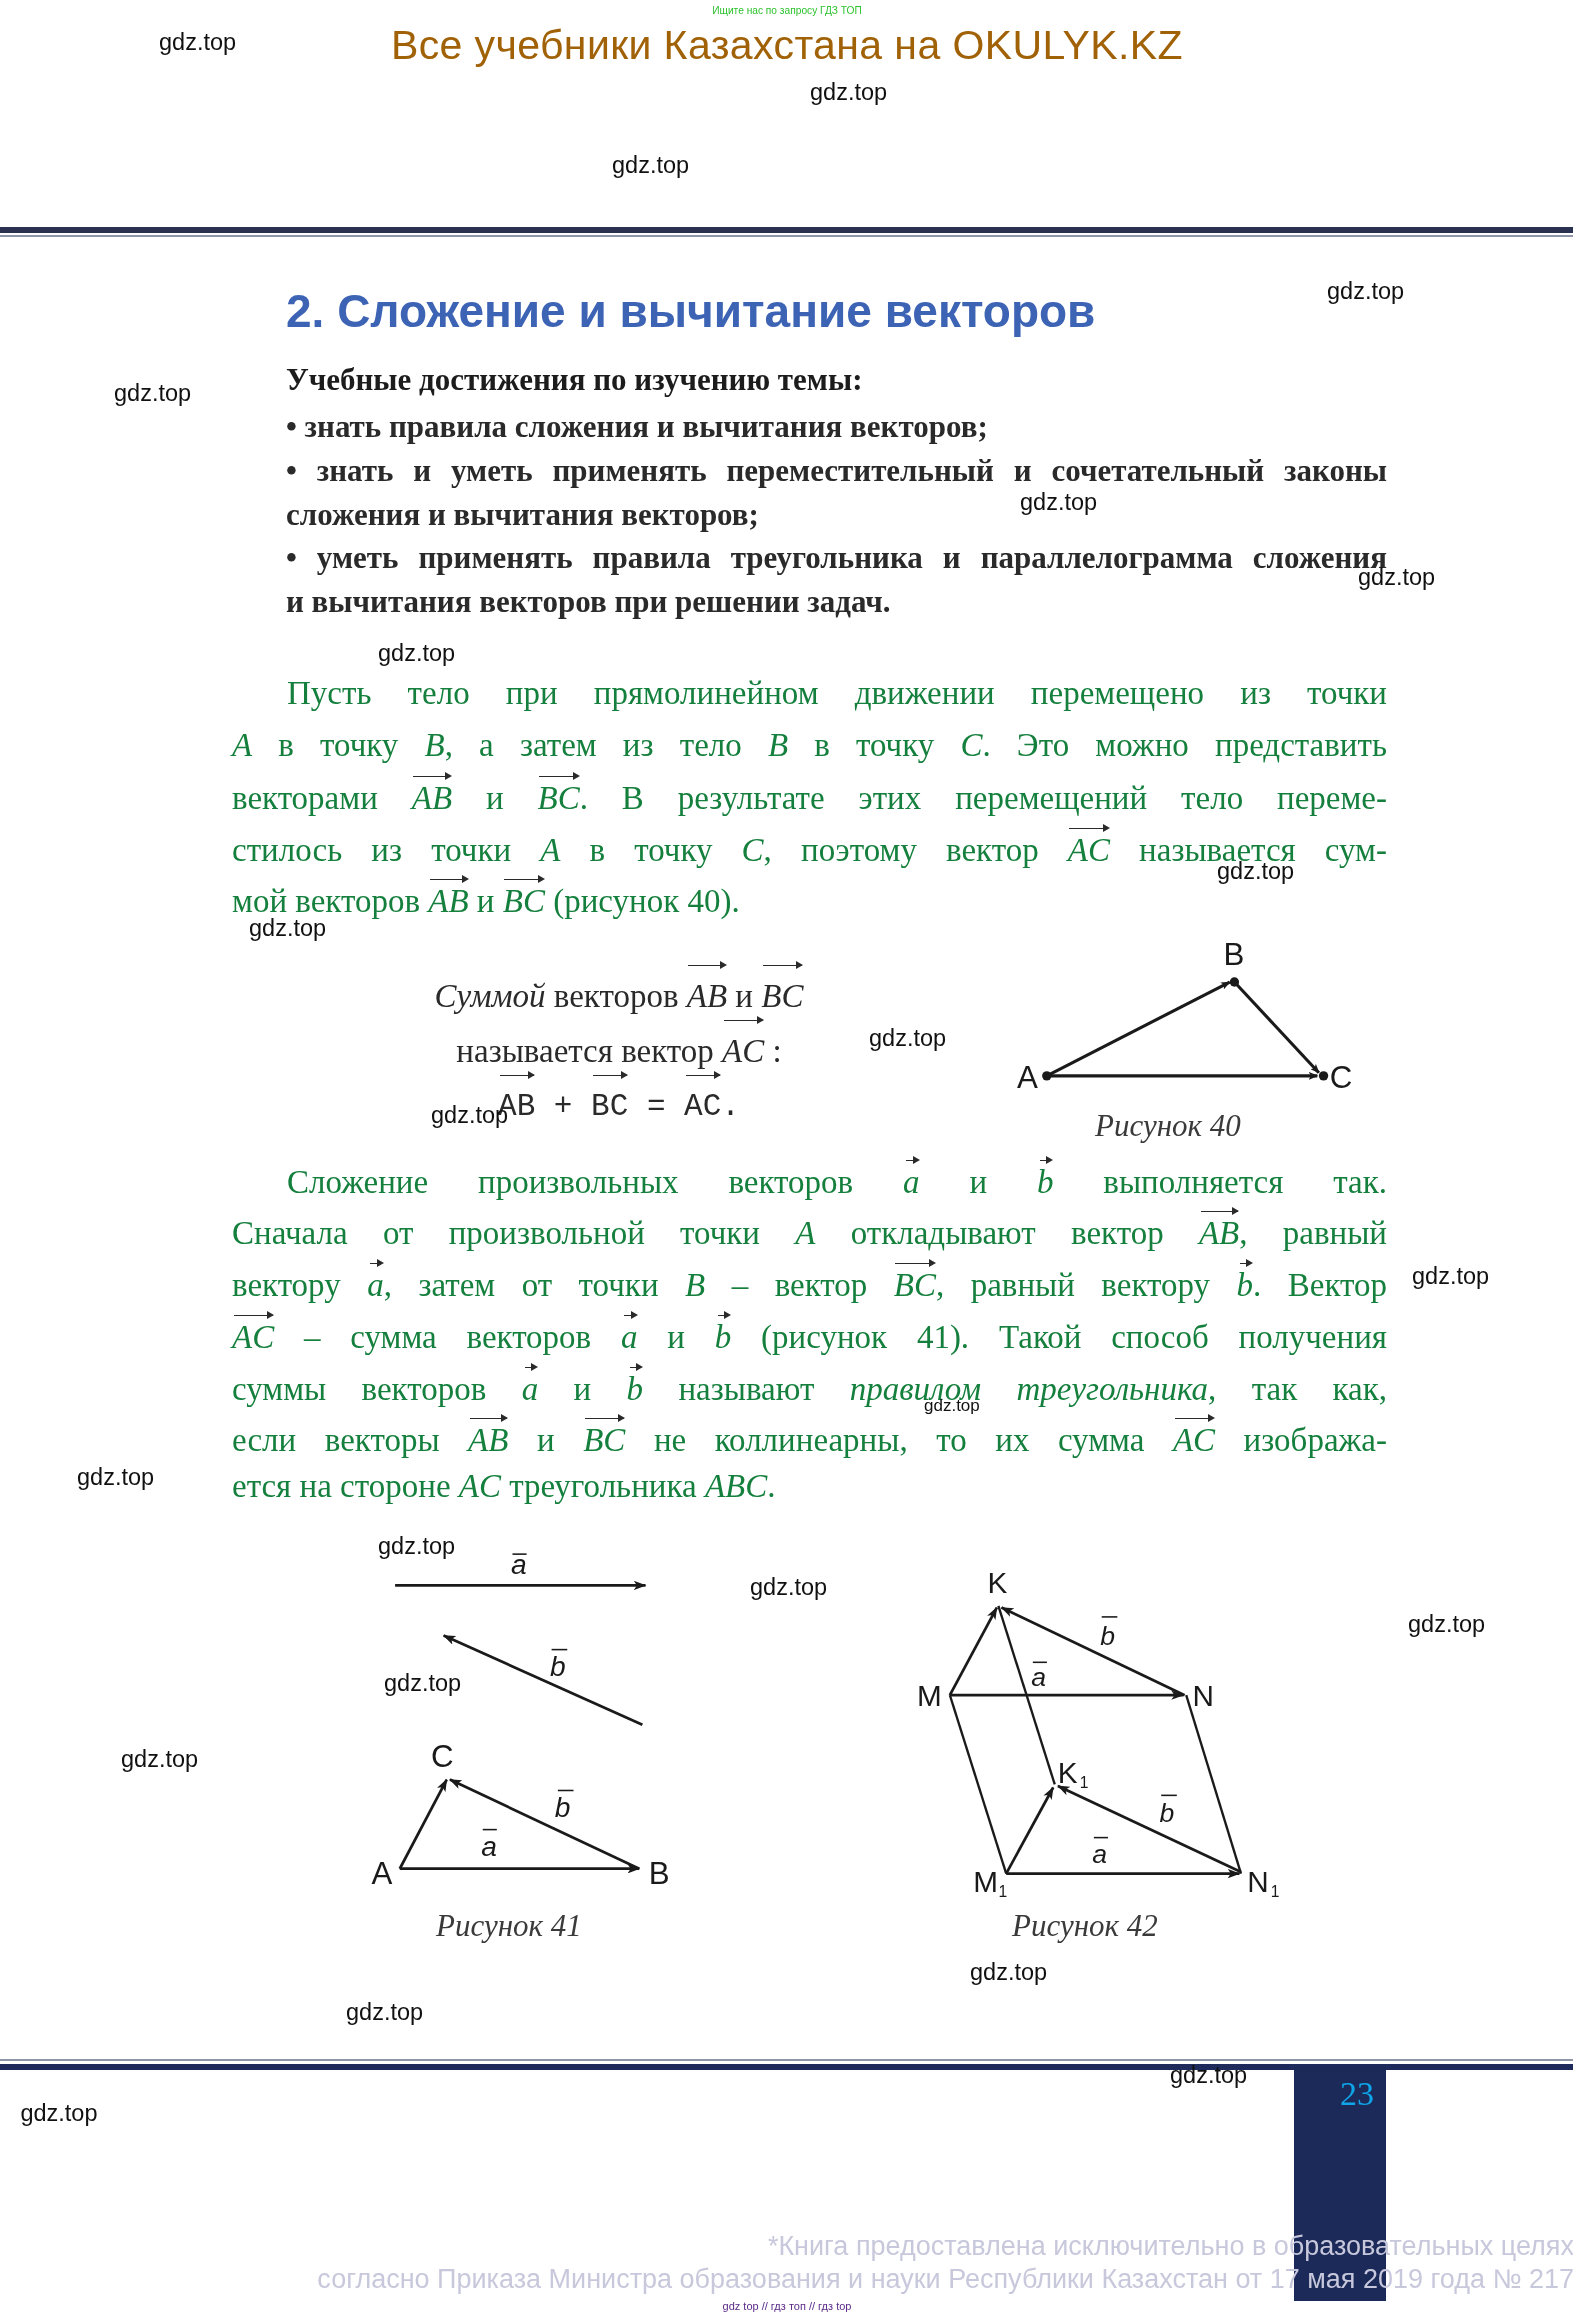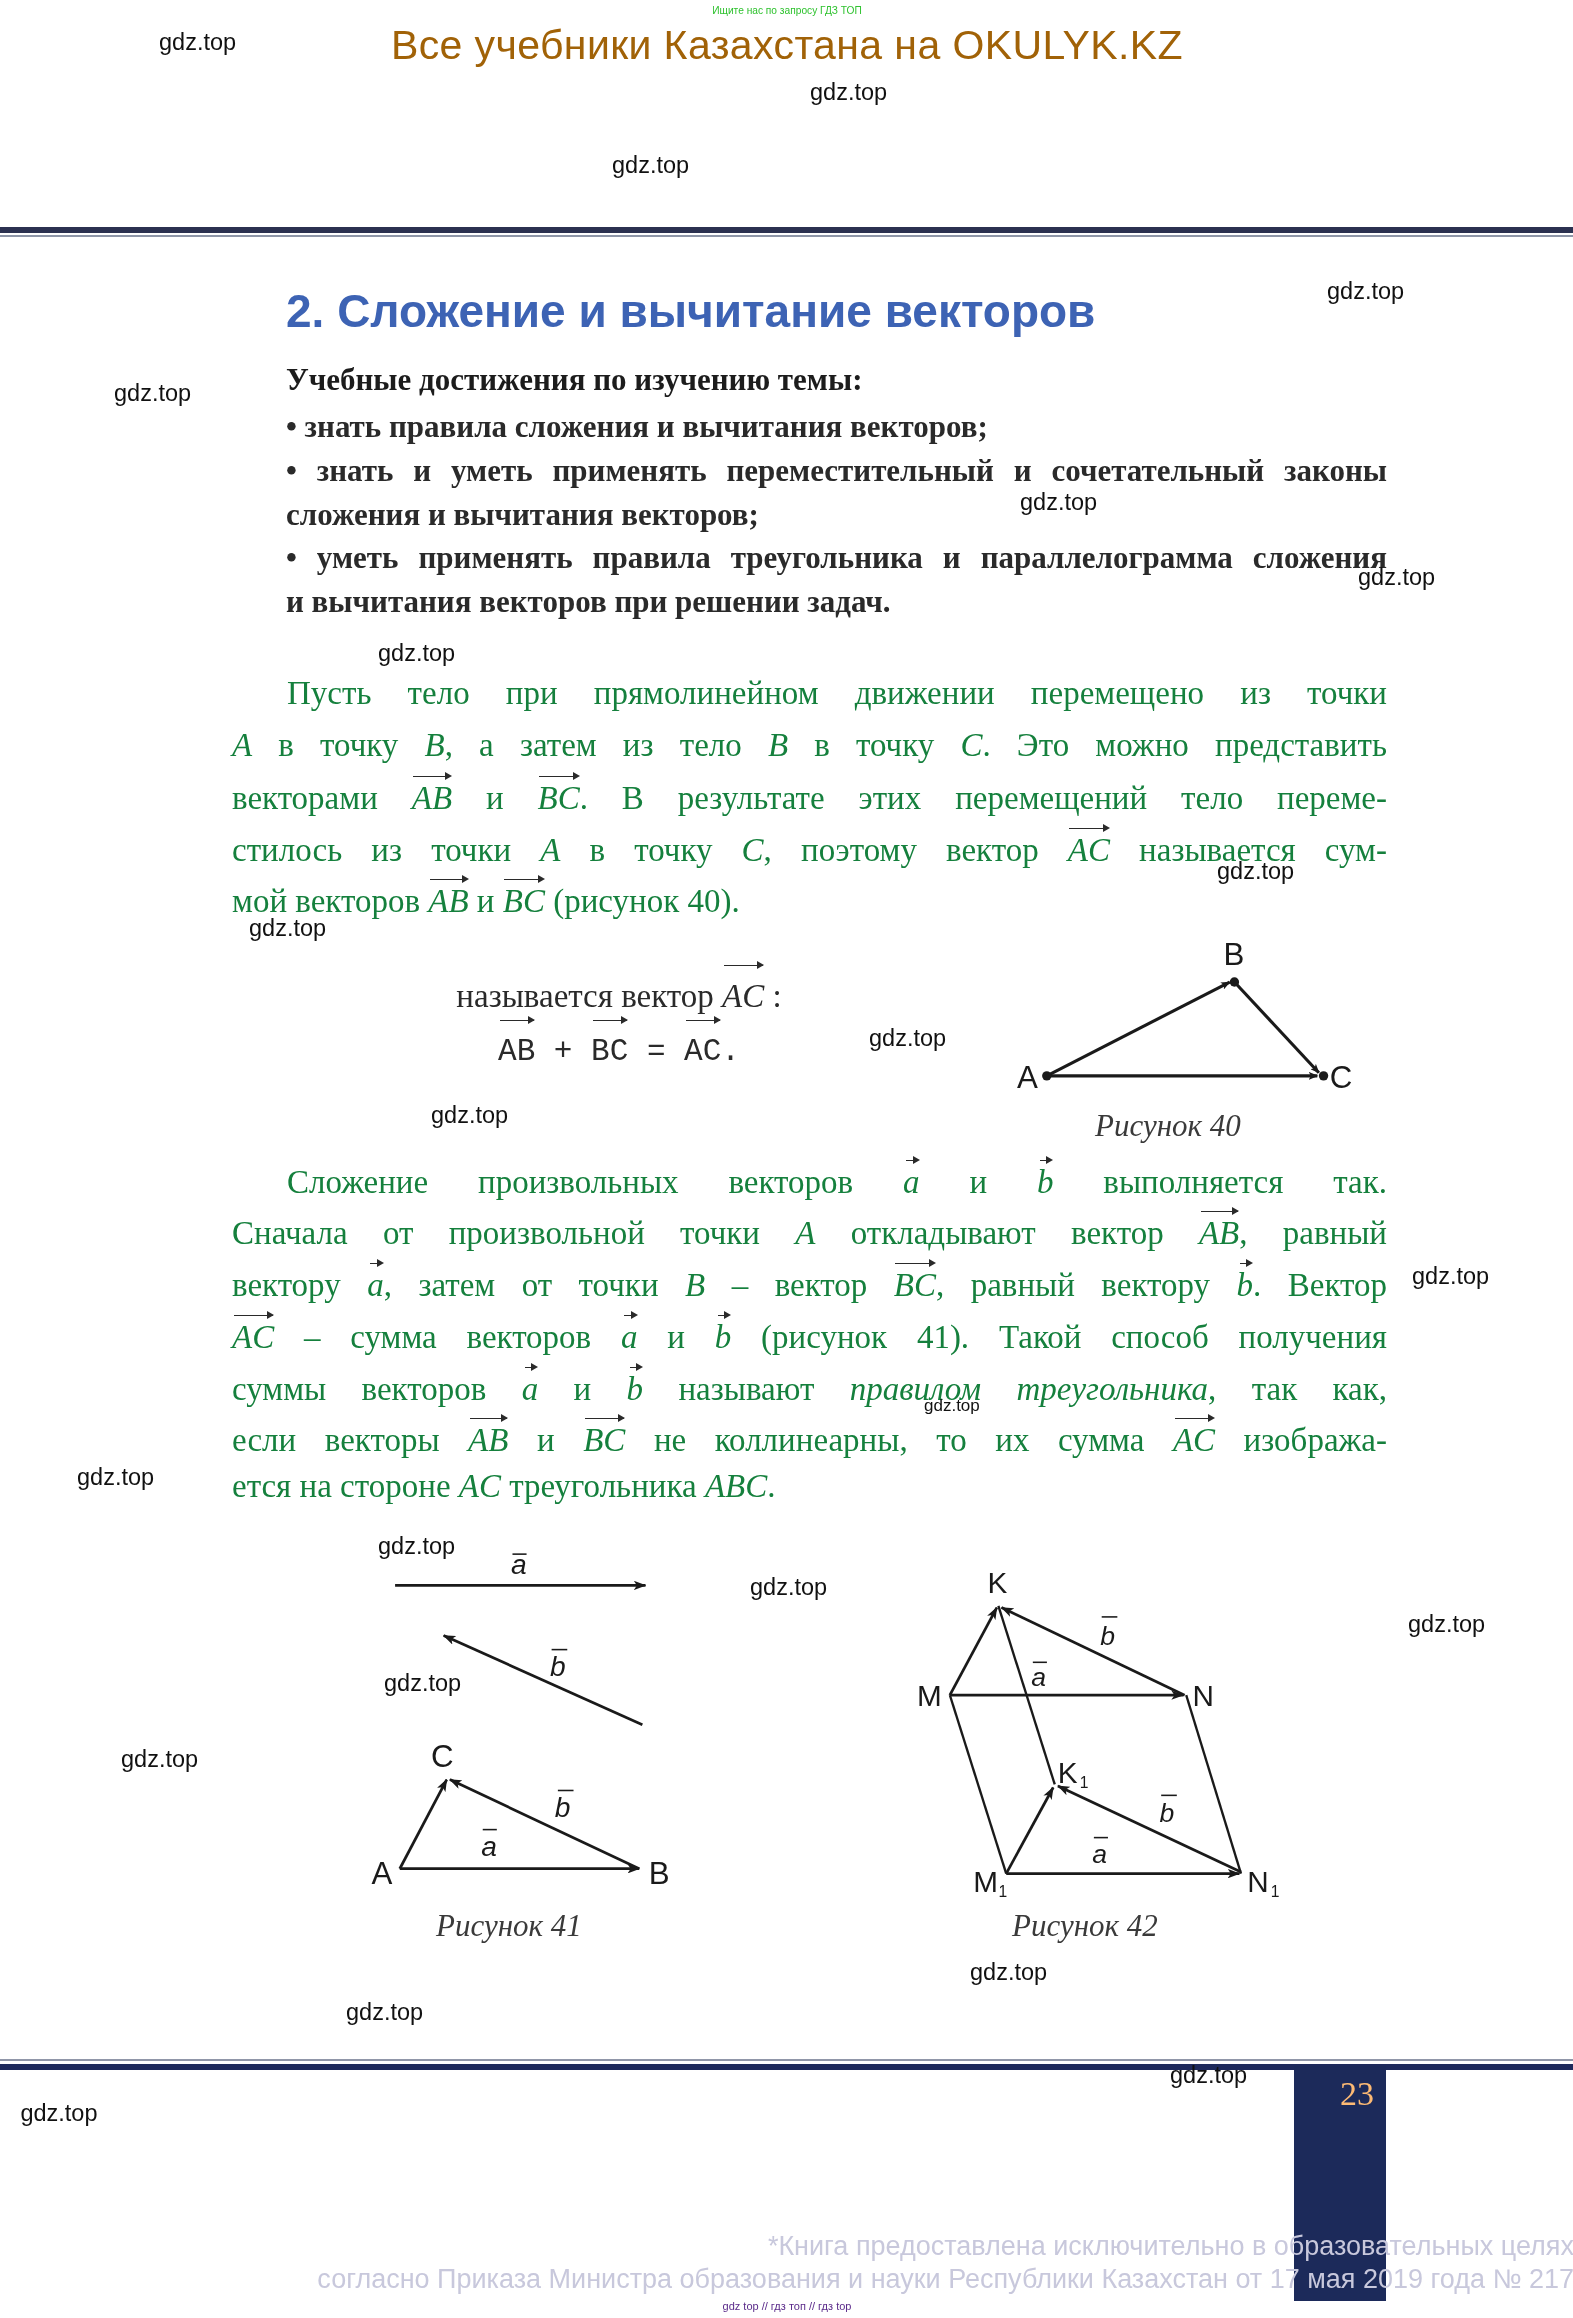--- a/index.html
+++ b/index.html
@@ -68,21 +68,21 @@
   .def-formula { font-family: "Liberation Mono", monospace; font-size: 31px; }
   .fig-caption {
     position: absolute; font-style: italic; font-size: 31px; color: #3a3a3a; white-space: nowrap;
   }
   .page-tab {
     position: absolute; left: 1294px; top: 2066px; width: 92px; height: 235px;
     background: #1c2a5a;
   }
   .page-num {
     position: absolute; left: 0; right: 0; top: 9.4px; text-align: center;
-    font-size: 34px; color: #fdba74; margin-left: 34px;
+    font-size: 34px; color: #0ea5e9; margin-left: 34px;
   }
   .footer-line {
     position: absolute; left: 0; width: 1574px; text-align: right;
     font-family: "Liberation Sans", sans-serif; font-size: 27px; color: #c8c8dc; white-space: nowrap;
   }
   .footer-links {
     position: absolute; left: 0; width: 1574px; top: 2300px; text-align: center;
     font-family: "Liberation Sans", sans-serif; font-size: 11px; color: #5b2b8a;
   }
   svg text { font-family: "Liberation Sans", sans-serif; }
@@ -106,20 +106,21 @@
 <div class="goal-line" style="top:540px; width:1101px; text-align-last: justify;">• уметь применять правила треугольника и параллелограмма сложения</div>
 <div class="goal-line" style="top:584px">и вычитания векторов при решении задач.</div>
 
 <div class="para-line indent" style="top:675px"><span>Пусть тело при прямолинейном движении перемещено из точки</span></div>
 <div class="para-line" style="top:727px"><i>A</i><span> в точку </span><i>B</i><span>, а затем из тело </span><i>B</i><span> в точку </span><i>C</i><span>. Это можно представить</span></div>
 <div class="para-line" style="top:774px"><span>векторами </span><span class="vec">AB</span><span> и </span><span class="vec">BC</span><span>. В результате этих перемещений тело переме-</span></div>
 <div class="para-line" style="top:826px"><span>стилось из точки </span><i>A</i><span> в точку </span><i>C</i><span>, поэтому вектор </span><span class="vec">AC</span><span> называется сум-</span></div>
 <div class="para-line last" style="top:877px"><span>мой векторов </span><span class="vec">AB</span><span> и </span><span class="vec">BC</span><span> (рисунок 40).</span></div>
 
 <div class="def-block">
+  <div class="def-line"><i>Суммой</i><span> векторов </span><span class="vec">AB</span><span> и </span><span class="vec">BC</span></div>
   <div class="def-line"><span>называется вектор </span><span class="vec">AC</span><span> :</span></div>
   <div class="def-line def-formula"><span class="vec" style="font-style:normal">AB</span><span> + </span><span class="vec" style="font-style:normal">BC</span><span> = </span><span class="vec" style="font-style:normal">AC</span><span>.</span></div>
 </div>
 
 <svg class="abs" style="left:995px; top:932px" width="360" height="172" viewBox="0 0 460 220">
   <defs>
     <marker id="ah" markerWidth="12" markerHeight="10" refX="11" refY="5" orient="auto" markerUnits="userSpaceOnUse">
       <path d="M0,0 L12,5 L0,10 L3,5 Z" fill="#1a1a1a"></path>
     </marker>
   </defs>

